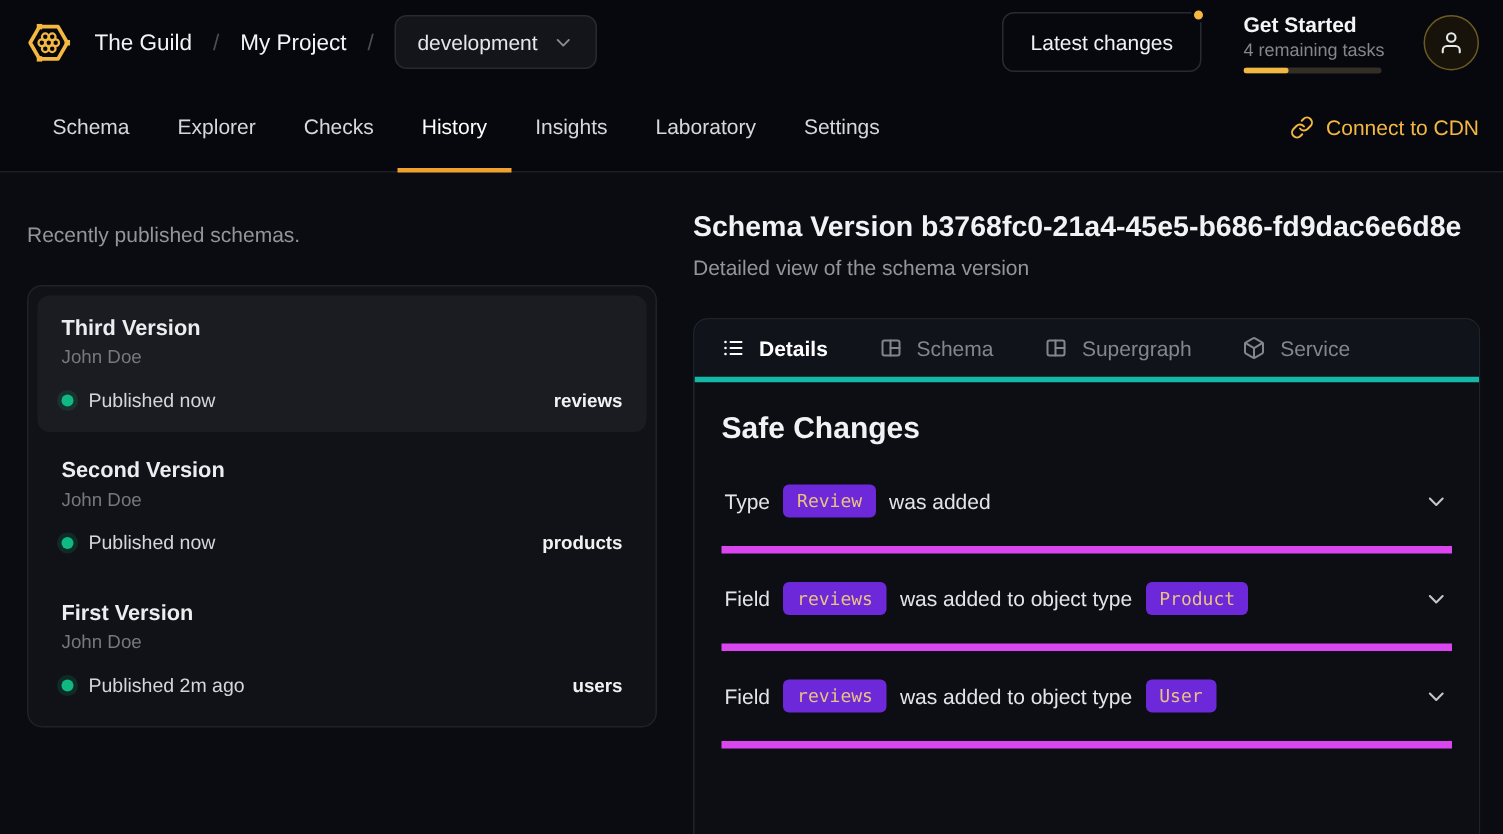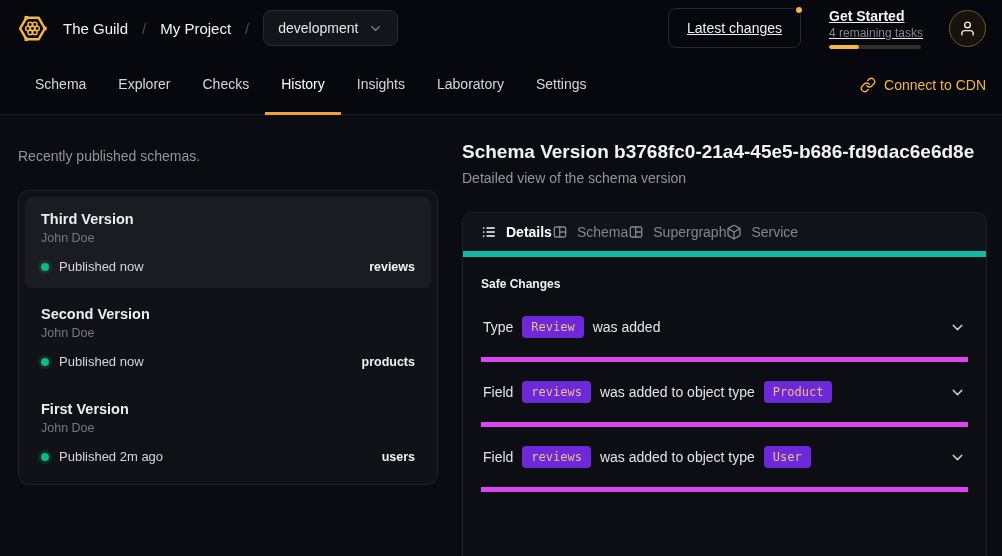--- a/index.html
+++ b/index.html
@@ -22,21 +22,21 @@
   .logo { cursor:pointer; }
   .crumb { font-size:15px; font-weight:500; color:#f4f4f5; cursor:pointer; }
   .crumb-sep { color:#4b4d55; font-size:15px; }
   .target-select {
     display:flex; align-items:center; gap:10px;
     background:#13151a; border:1px solid #282a31; border-radius:8px;
     padding:9px 14px; color:#e6e6e9; font-size:14px; cursor:pointer;
   }
   .target-select .chev { color:#8b8d94; }
 
-  .header-right { display:flex; align-items:center; gap:28px;text-decoration:underline; }
+  .header-right { display:flex; align-items:center; gap:28px; }
   .latest-btn {
     position:relative;
     background:transparent; border:1px solid #282a31; border-radius:8px;
     color:#f1f1f3; font-size:14px; padding:11px 18px; cursor:pointer;
     font-family:"Liberation Sans", sans-serif;
   }
   .latest-dot {
     position:absolute; top:-4px; right:-4px;
     width:10px; height:10px; border-radius:50%;
     background:#f4b740; border:2px solid #06080e;
@@ -96,28 +96,28 @@
   .v-status { font-size:13px; color:#d5d6d9; }
   .v-service { margin-left:auto; font-size:12.5px; font-weight:700; color:#f2f2f4; }
 
   
   .detail-panel {
     margin-top:26px; border:1px solid #1f2227;
     border-radius:10px 10px 0 0; border-bottom:none;
     min-height:360px; background:#0c0e13;
   }
   .detail-tabs {
-    display:flex; align-items:flex-end; 
+    display:flex; align-items:flex-end; gap:34px;
     padding:11px 18px; background:#10131a;
-    border-bottom:6px solid #14b8a6; border-radius:10px 10px 0 0;
+    border-bottom:4px solid #14b8a6; border-radius:10px 10px 0 0;
   }
   .dtab { display:flex; align-items:center; gap:9px; font-size:14px; color:#84868d; cursor:pointer; }
   .dtab.active { color:#ffffff; font-weight:600; }
   .detail-body { padding:20px 18px 0 18px; }
-  .safe-title { font-size:12px; font-weight:700; color:#f2f2f4; margin-bottom:6px; }
+  .safe-title { font-size:20px; font-weight:700; color:#f2f2f4; margin-bottom:6px; }
   .change-row {
     display:flex; align-items:center;
     padding:19px 2px; border-bottom:5px solid #d946ef;
     font-size:14px; color:#e3e4e7; cursor:pointer;
   }
   .badge {
     font-family:"DejaVu Sans Mono", monospace;
     font-size:12px; color:#e9c37f; background:#6d28d9;
     border-radius:4px; padding:4px 9px; margin:0 9px;
   }

